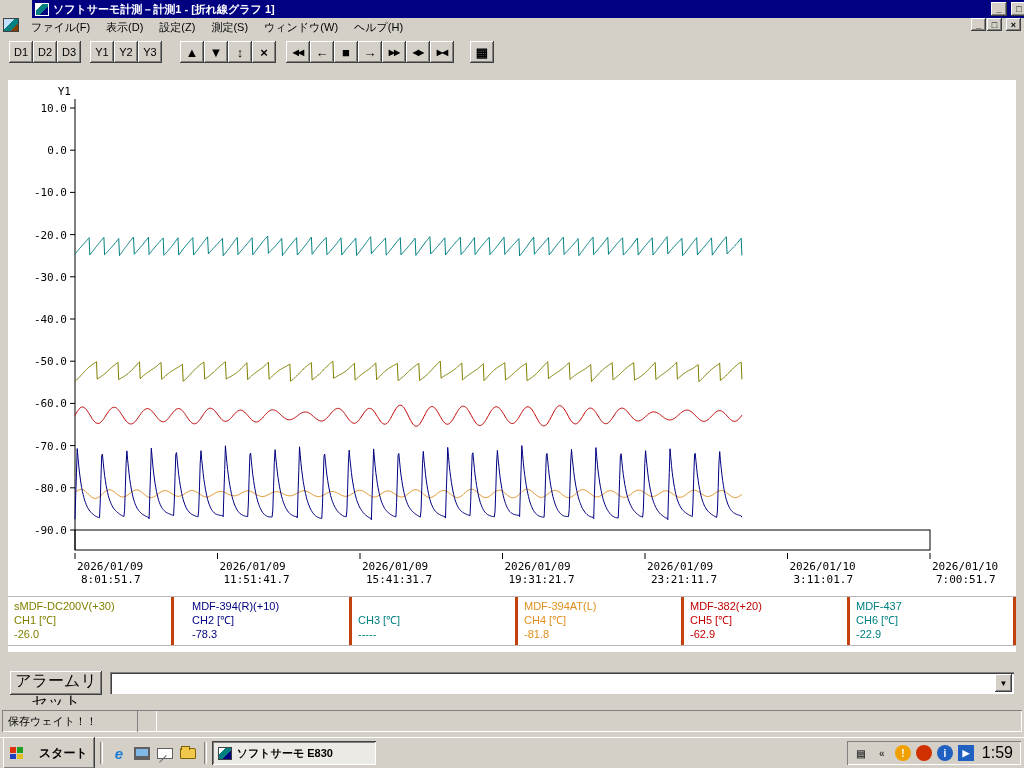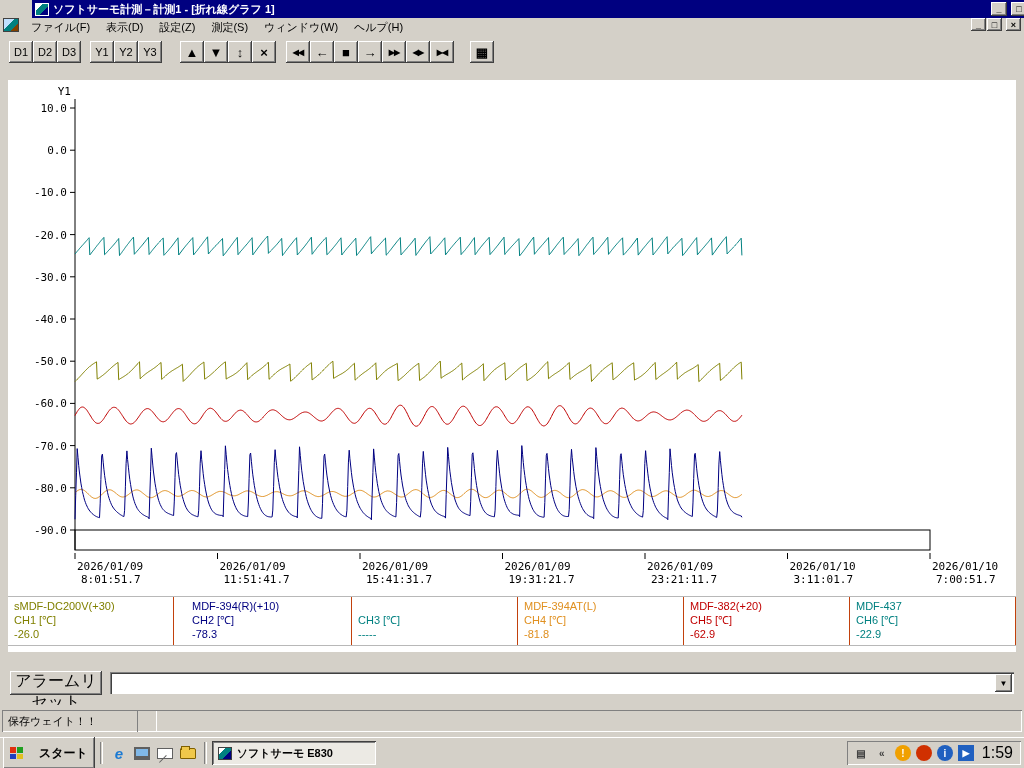--- a/index.html
+++ b/index.html
@@ -42,21 +42,21 @@
   
   .client { position:absolute; left:0; top:68px; width:1024px; height:637px; background:#d4d0c8; }
   .chart-card { position:absolute; left:8px; top:12px; width:1008px; height:572px; background:#fff; }
   #chart-svg { position:absolute; left:0; top:0; }
   .ax { font-family:"DejaVu Sans Mono", monospace; font-size:11px; fill:#000; }
 
   
   .legend { position:absolute; left:0; top:516px; width:1008px; height:50px; background:#fff;
     display:flex; border-top:1px solid #b8b8b8; border-bottom:1px solid #b8b8b8;
     font-family:"DejaVu Sans Mono", monospace; font-size:11px; line-height:14px; }
-  .legend-col { width:168px; border-right:1px solid #c2410c; padding:2px 6px; overflow:hidden; white-space:nowrap; }
+  .legend-col { width:168px; border-right:3px solid #c2410c; padding:2px 6px; overflow:hidden; white-space:nowrap; }
   .legend-col div { height:14px; }
 
   
   .alarm-row { position:absolute; left:0; top:600px; width:1024px; height:32px; }
   .alarm-btn { position:absolute; left:10px; top:3px; width:92px; height:24px; border:none;
     font-size:16px; cursor:default; background:#d4d0c8;
     box-shadow: inset -1px -1px 0 #404040, inset 1px 1px 0 #fff, inset -2px -2px 0 #808080; }
   .combo { position:absolute; left:110px; top:4px; width:904px; height:22px; background:#fff;
     box-shadow: inset 1px 1px 0 #808080, inset 2px 2px 0 #404040, inset -1px -1px 0 #fff; }
   .combo-value { position:absolute; left:4px; top:4px; right:22px; height:14px; font-size:11px; }

